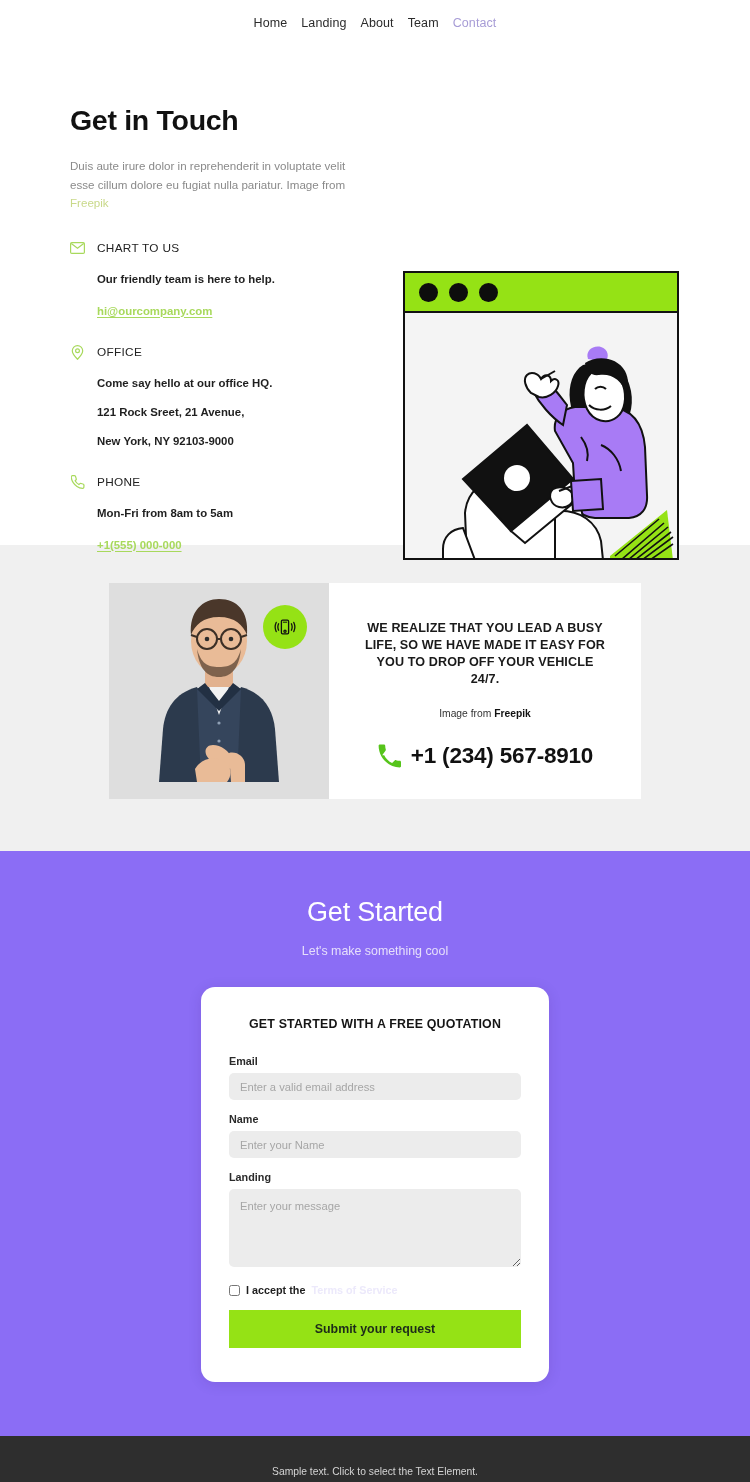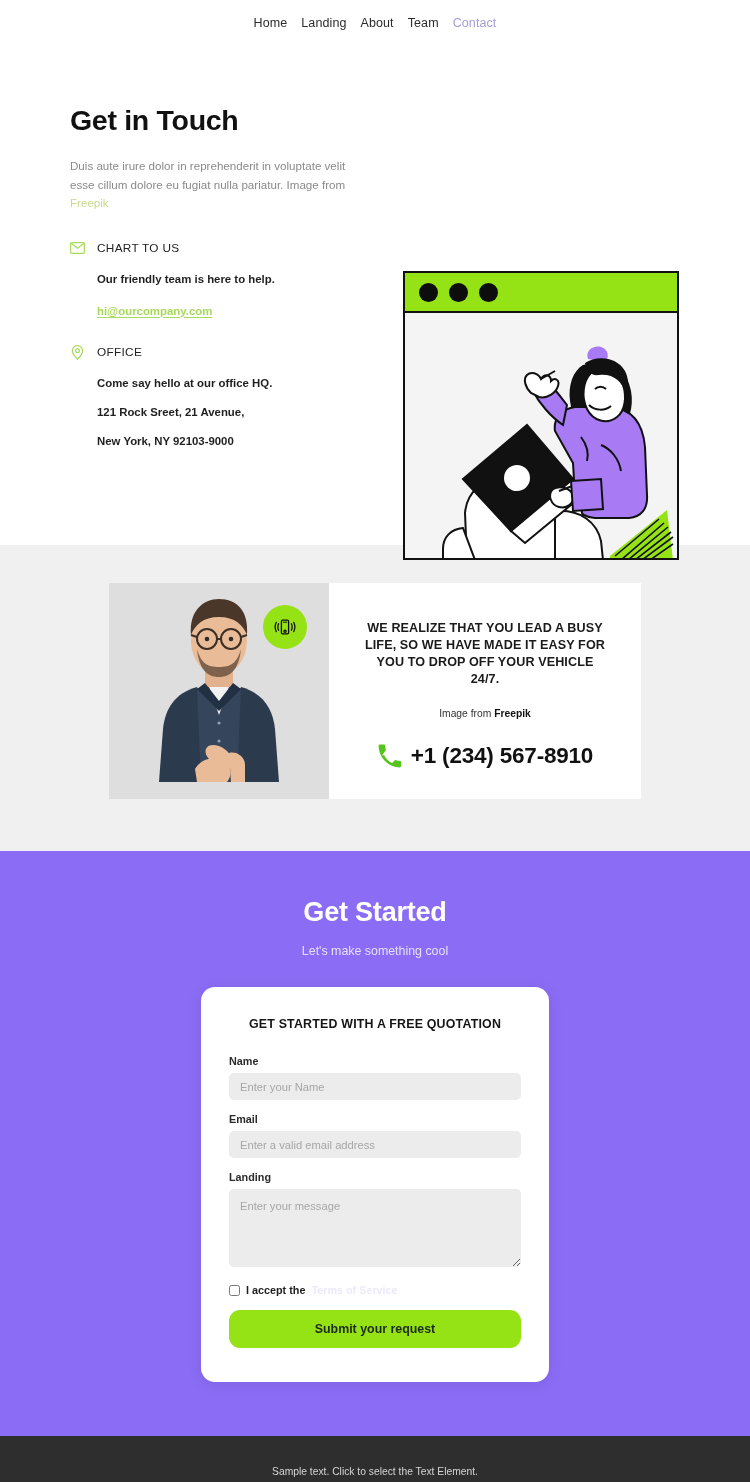--- a/index.html
+++ b/index.html
@@ -175,21 +175,21 @@
   .banner-phone .pic { color: #56c41b; display: flex; }
 
   
   .cta {
     background: #8b6df5;
     padding: 46px 0 54px 0;
     text-align: center;
   }
   .cta h2 {
     font-size: 27px;
-    font-weight: bold;
+    font-weight: normal;
     color: #fff;
     letter-spacing: -.2px;
   }
   .cta-sub {
     margin-top: 16px;
     font-size: 12.4px;
     color: #e6dffb;
   }
   .form-card {
     width: 348px;
@@ -239,21 +239,21 @@
     font-weight: bold;
     color: #1f1f1f;
   }
   .accept-row input[type=checkbox] { width: 11px; height: 11px; margin: 0; cursor: pointer; }
   .tos-link { color: #ece9fb; font-weight: bold; cursor: pointer; }
   .submit-btn {
     width: 100%;
     height: 38px;
     background: #95e215;
     border: none;
-    border-radius: 11px;
+    border-radius: 0;
     font-family: "Liberation Sans", sans-serif;
     font-size: 12.4px;
     font-weight: bold;
     color: #1d2b1a;
     cursor: pointer;
   }
 
   
   .footer {
     background: #2e2e2e;
@@ -317,20 +317,34 @@
             </span>
             <span class="contact-title">OFFICE</span>
           </div>
           <div class="contact-body">
             <div class="contact-line">Come say hello at our office HQ.</div>
             <div class="contact-line">121 Rock Sreet, 21 Avenue,</div>
             <div class="contact-line">New York, NY 92103-9000</div>
           </div>
         </div>
 
+        <div class="contact-item">
+          <div class="contact-head">
+            <span class="contact-icon">
+              <svg width="14" height="14" viewBox="0 0 14 14" fill="none" stroke="currentColor" stroke-width="1.2" stroke-linecap="round">
+                <path d="M12.9 10.2v1.9a1.3 1.3 0 0 1-1.4 1.3 12.7 12.7 0 0 1-5.5-2 12.5 12.5 0 0 1-3.8-3.8A12.7 12.7 0 0 1 .2 2.1 1.3 1.3 0 0 1 1.5.7h1.9A1.3 1.3 0 0 1 4.7 1.8a8.3 8.3 0 0 0 .5 1.8 1.3 1.3 0 0 1-.3 1.4l-.8.8a10.4 10.4 0 0 0 3.8 3.8l.8-.8a1.3 1.3 0 0 1 1.4-.3 8.3 8.3 0 0 0 1.8.5 1.3 1.3 0 0 1 1.1 1.2z"></path>
+              </svg>
+            </span>
+            <span class="contact-title">PHONE</span>
+          </div>
+          <div class="contact-body">
+            <div class="contact-line">Mon-Fri from 8am to 5am</div>
+            <a class="contact-link" href="#">+1(555) 000-000</a>
+          </div>
+        </div>
 
       </div>
     </div>
 
     <div class="illus-wrap">
       <div class="illus-bar">
         <span class="illus-dot"></span>
         <span class="illus-dot"></span>
         <span class="illus-dot"></span>
       </div>
@@ -451,27 +465,27 @@
 </section>
 
 <section class="cta">
   <h2>Get Started</h2>
   <div class="cta-sub">Let's make something cool</div>
 
   <div class="form-card">
     <div class="form-title">GET STARTED WITH A FREE QUOTATION</div>
 
     <div class="field">
+      <label class="field-label">Email</label>
+      <input type="email" placeholder="Enter a valid email address" style="">
+    </div>
+
+    <div class="field">
       <label class="field-label">Name</label>
       <input type="text" placeholder="Enter your Name" style="">
-    </div>
-
-    <div class="field">
-      <label class="field-label">Email</label>
-      <input type="email" placeholder="Enter a valid email address" style="">
     </div>
 
     <div class="field">
       <label class="field-label">Landing</label>
       <textarea placeholder="Enter your message" style=""></textarea>
     </div>
 
     <div class="accept-row">
       <input type="checkbox" style="">
       <span>I accept the</span>

